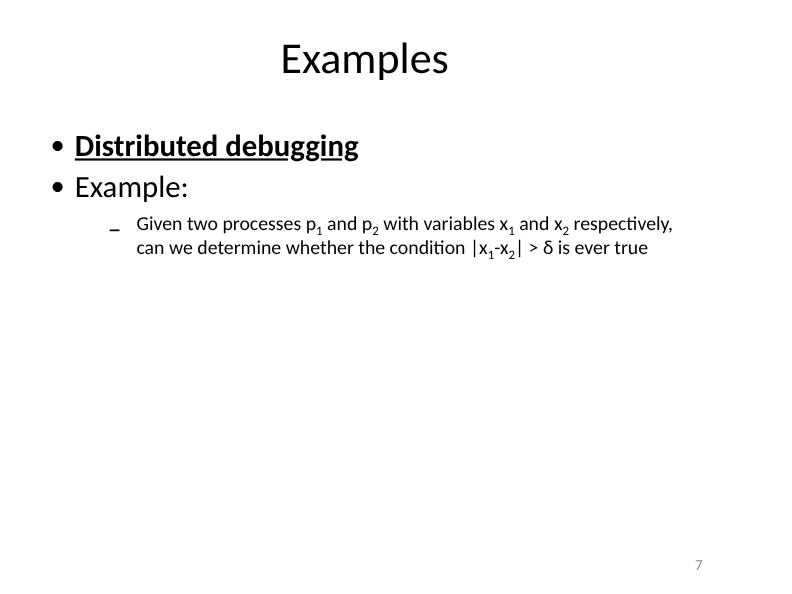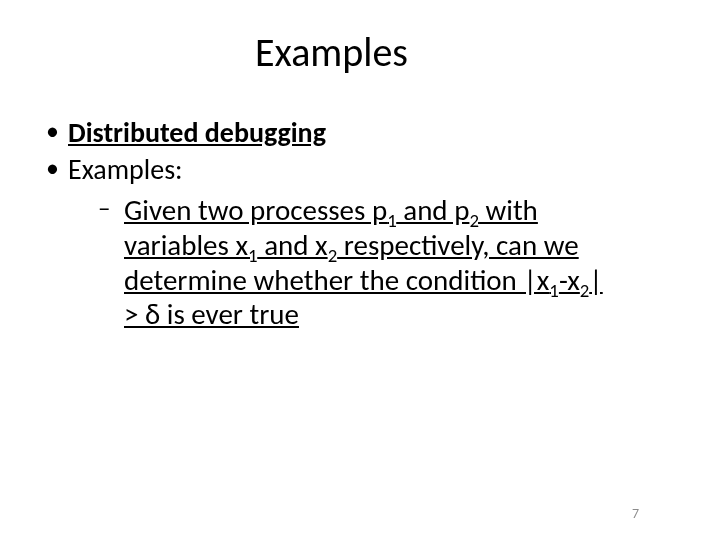--- a/index.html
+++ b/index.html
@@ -3,38 +3,38 @@
 <meta charset="utf-8">
 <style>
   * { margin: 0; padding: 0; box-sizing: border-box; }
   html, body { width: 720px; height: 540px; background: #fff; font-family: Calibri, Arial, sans-serif; color: #000; }
   .slide { width: 663px; height: 540px; position: relative; padding: 18px 40px 0 40px; }
   .title { text-align: center; font-size: 40px; font-weight: 400; margin-top: 10px; margin-bottom: 38px; }
   ul.level1 { list-style: none; padding-left: 0; }
   ul.level1 > li { position: relative; padding-left: 28px; font-size: 28px; line-height: 1.25; margin-bottom: 2px; }
   ul.level1 > li::before { content: "•"; position: absolute; left: 6px; top: 0; font-size: 26px; }
   ul.level2 { list-style: none; padding-left: 0; margin-top: 6px; }
-  ul.level2 > li { position: relative; padding-left: 56px; font-size: 29px; line-height: 1.2; text-decoration: underline; }
+  ul.level2 > li { position: relative; padding-left: 56px; font-size: 18px; line-height: 1.2; }
   ul.level2 > li::before { content: "–"; position: absolute; left: 30px; top: 0; font-size: 25px; }
   .bold { font-weight: 700; text-decoration: underline; }
   sub { font-size: 0.65em; vertical-align: sub; line-height: 0; }
   .pagenum { position: absolute; right: 24px; bottom: 18px; color: #8b8b8b; font-size: 14px; }
 </style>
 </head>
 <body>
 
 <div class="slide">
   <h1 class="title">Examples</h1>
 
   <ul class="level1">
     <li>
       <span class="bold">Distributed debugging</span>
     </li>
     <li>
-      <span>Examples:</span>
+      <span>Example:</span>
       <ul class="level2">
         <li><span>Given two processes p</span><sub>1</sub><span> and p</span><sub>2</sub><span> with variables x</span><sub>1</sub><span> and x</span><sub>2</sub><span> respectively, can we determine whether the condition |x</span><sub>1</sub><span>-x</span><sub>2</sub><span>| &gt; δ is ever true</span></li>
       </ul>
     </li>
   </ul>
 
   <div class="pagenum">7</div>
 </div>
 
 </body></html>

